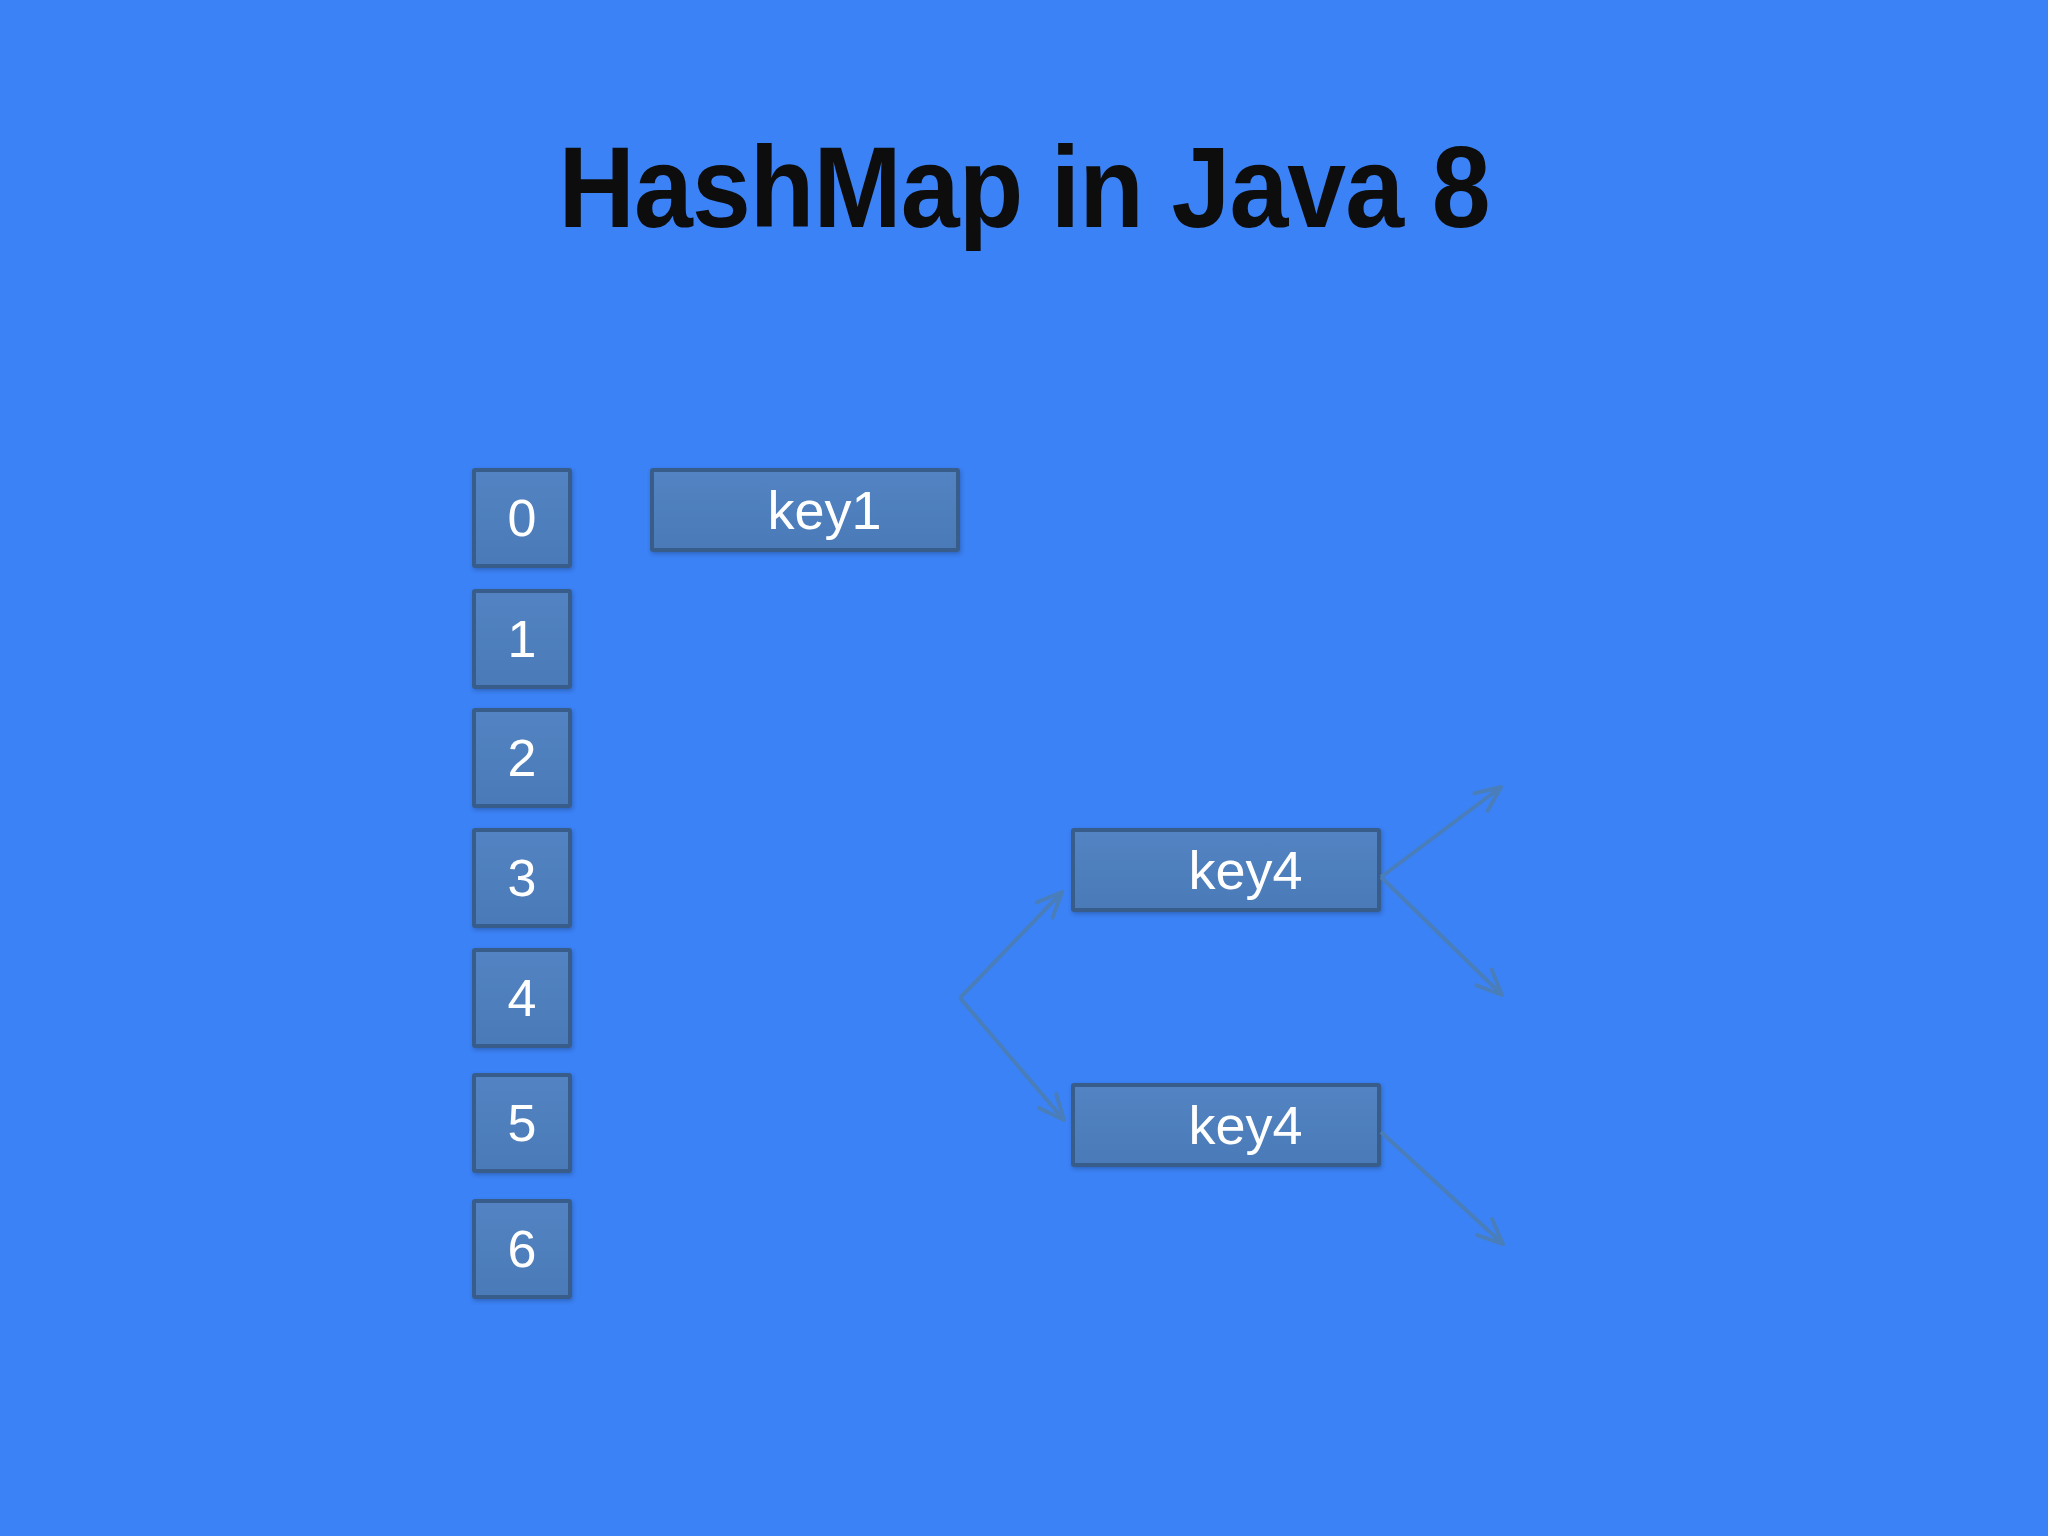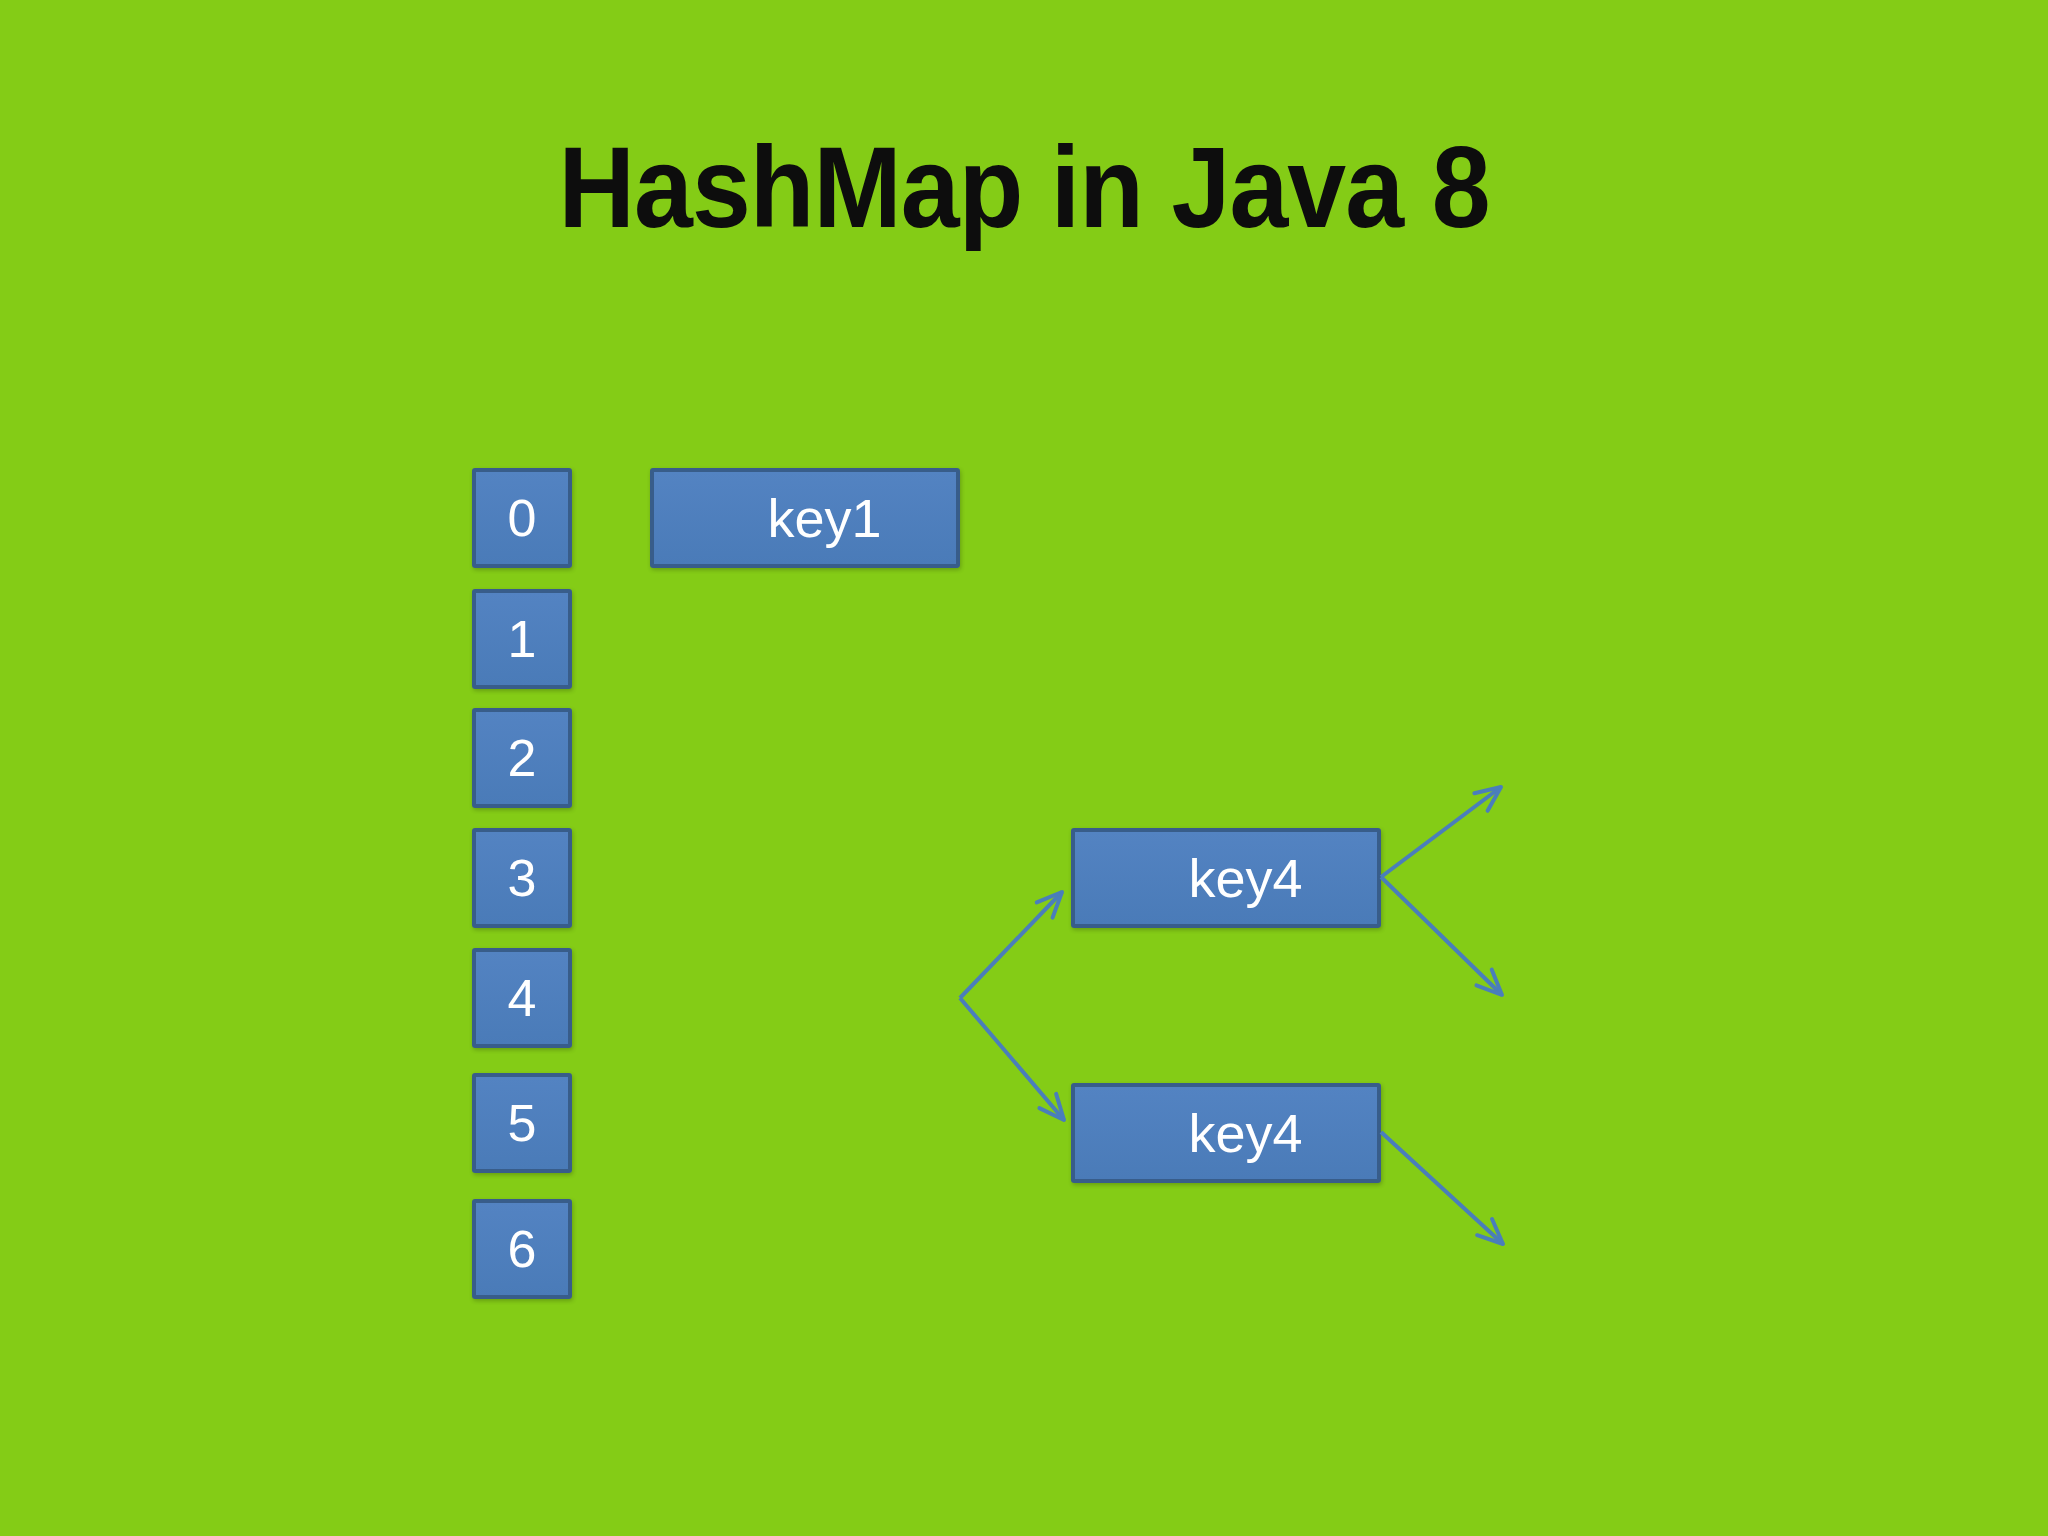--- a/index.html
+++ b/index.html
@@ -4,21 +4,21 @@
 <style>
   html, body {
     margin: 0;
     padding: 0;
     background: #ffffff;
   }
   .slide {
     position: relative;
     width: 2048px;
     height: 1536px;
-    background: #84cc16;
+    background: #3b82f6;
     font-family: "Liberation Sans", sans-serif;
     overflow: hidden;
   }
   .title {
     position: absolute;
     left: 0;
     right: 0;
     top: 118px;
     margin: 0;
     text-align: center;
@@ -47,21 +47,21 @@
     color: #ffffff;
   }
   .bucket {
     left: 472px;
     width: 100px;
     height: 100px;
     font-size: 52px;
   }
   .keynode {
     width: 310px;
-    height: 100px;
+    height: 84px;
     font-size: 54px;
     padding-left: 39px;
   }
   .arrows {
     position: absolute;
     left: 0;
     top: 0;
     pointer-events: none;
   }
 </style>

